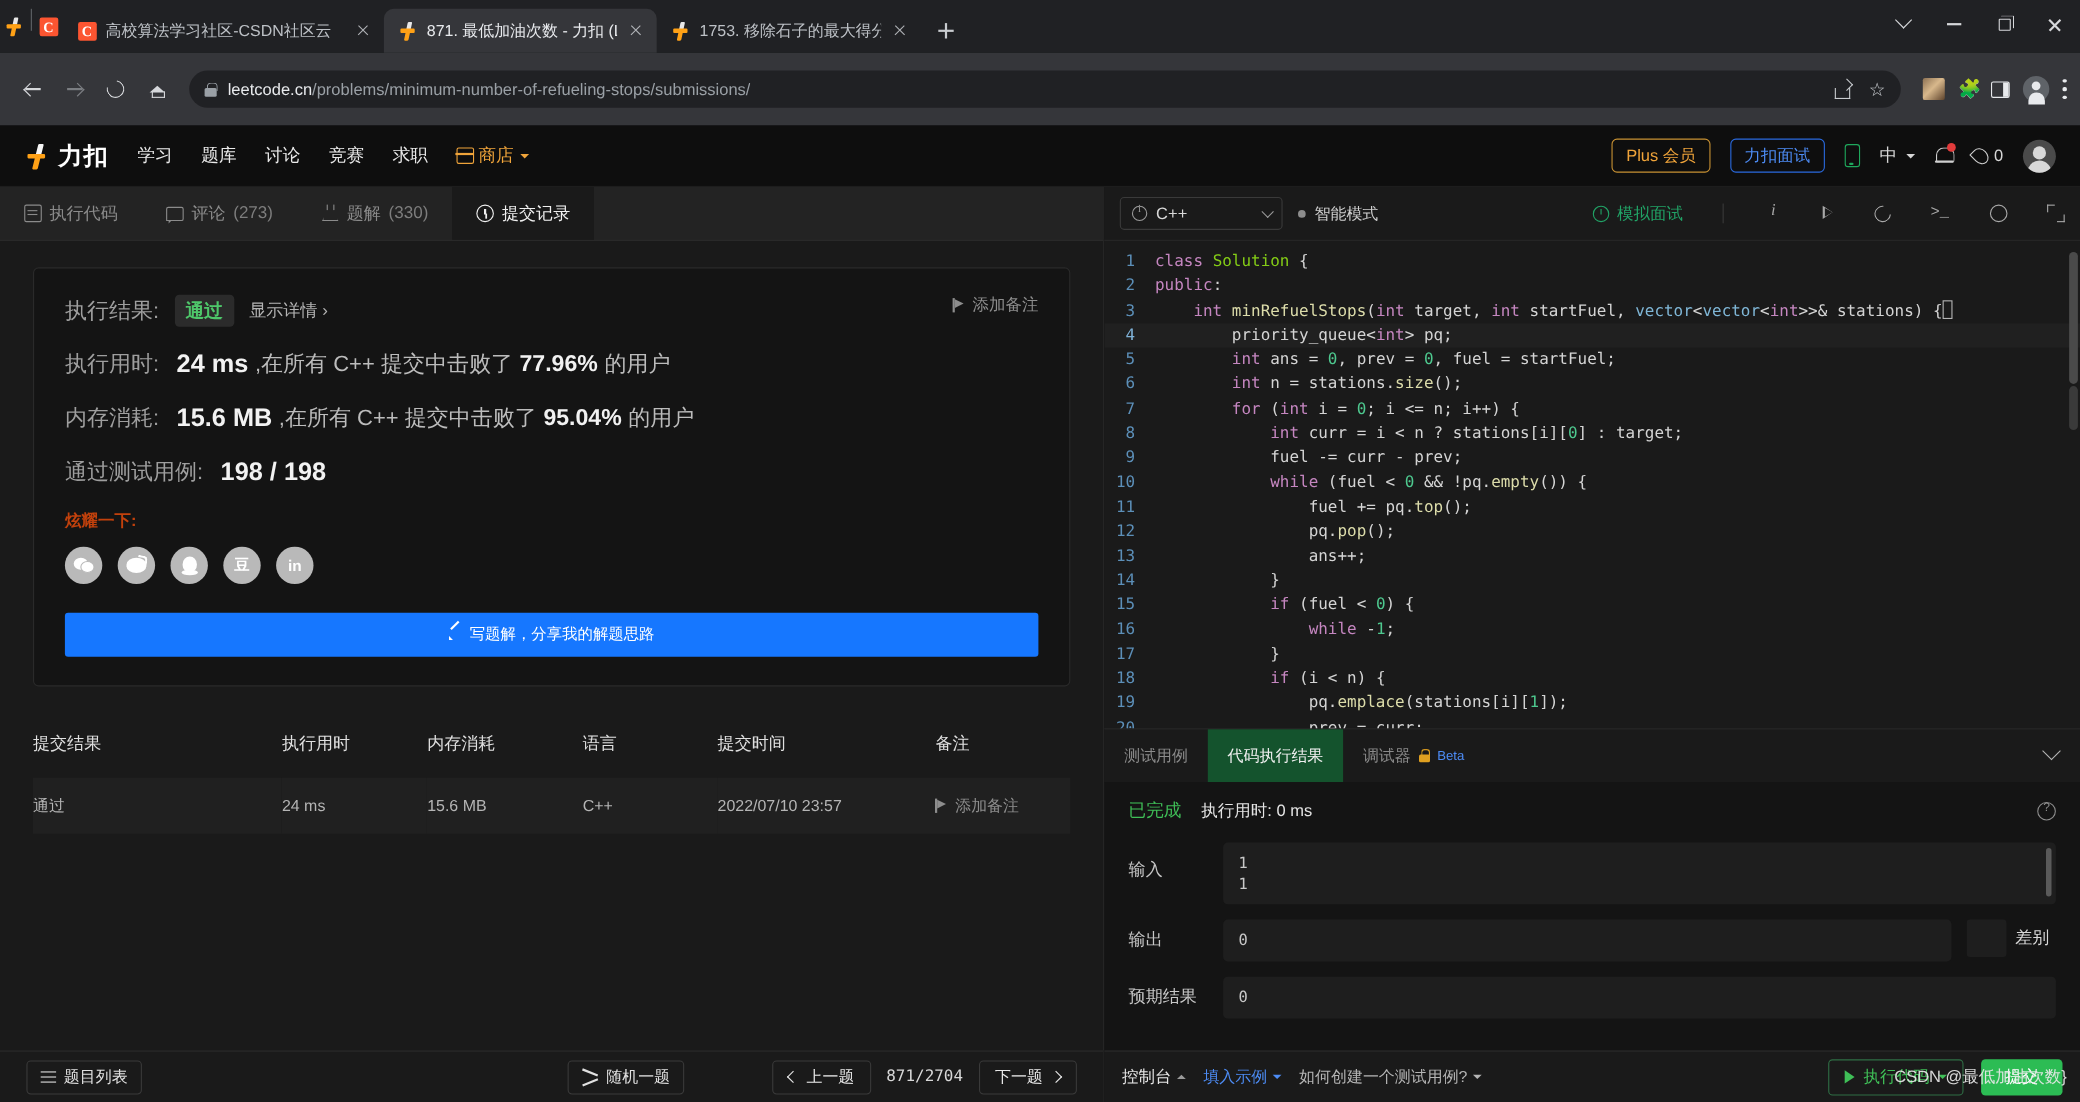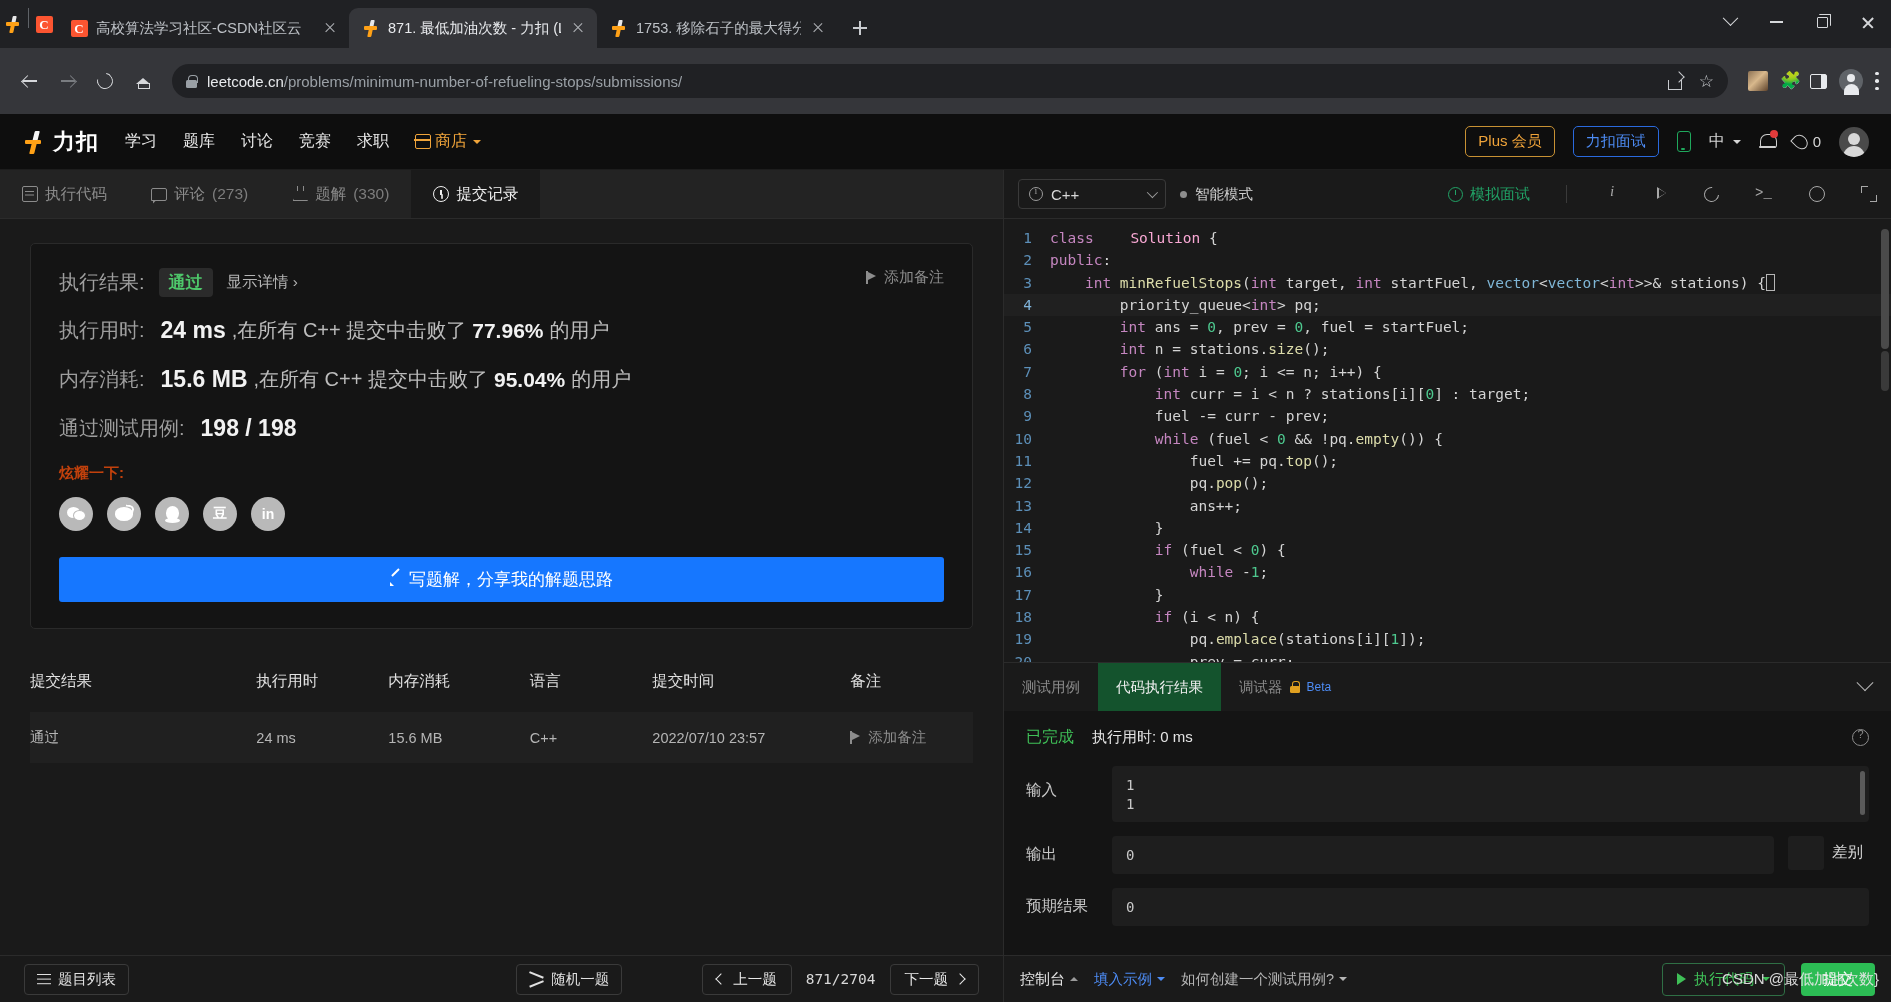--- a/index.html
+++ b/index.html
@@ -212,21 +212,21 @@
   .wechat-g { width:19px;height:14px;position:relative;}
   .wechat-g::before{content:"";position:absolute;left:0;top:0;width:13px;height:11px;border-radius:50%;background:#fff;}
   .wechat-g::after{content:"";position:absolute;right:0;bottom:0;width:11px;height:9px;border-radius:50%;background:#fff;border:1.5px solid #b9b9b9;}
   .weibo-g{width:18px;height:14px;border-radius:50%/45%;background:#fff;position:relative;}
   .weibo-g::after{content:"";position:absolute;right:-1px;top:-2px;width:7px;height:7px;border-top:2px solid #fff;border-right:2px solid #fff;border-radius:0 50% 0 0;transform:rotate(10deg);}
   .qq-g{width:15px;height:17px;position:relative;}
   .qq-g::before{content:"";position:absolute;left:1px;top:0;width:13px;height:14px;border-radius:50% 50% 45% 45%;background:#fff;}
   .qq-g::after{content:"";position:absolute;left:0;bottom:0;width:15px;height:5px;border-radius:50%;background:#fff;}
   .btn-write {
     display: block; width: 100%; background: #1677ff; color: #fff; text-align: center;
-    font-size: 17px; padding: 11px 0; border-radius: 3px; border: none;
+    font-size: 14px; padding: 11px 0; border-radius: 3px; border: none;
   }
   .pen-ic{display:inline-block;width:12px;height:12px;position:relative;vertical-align:-1px;margin-right:7px;}
   .pen-ic::before{content:"";position:absolute;left:2px;top:1px;width:10px;height:2.2px;background:#fff;transform:rotate(-45deg);transform-origin:left center;}
   .pen-ic::after{content:"";position:absolute;left:0;bottom:0;width:4px;height:4px;background:#fff;clip-path:polygon(0 100%,100% 100%,0 0);}
 
   .sub-table { width: 100%; border-collapse: collapse; }
   .sub-table th {
     text-align: left; font-size: 15.5px; color: #e0e0e0; font-weight: normal;
     padding: 14px 0 20px 0;
   }
@@ -272,21 +272,21 @@
     font-family: "DejaVu Sans Mono", "Liberation Mono", monospace;
     font-size: 14.5px; line-height: 22.3px; padding-top: 8px;
   }
   .code-line { display: flex; white-space: pre; }
   .code-line.cur { background: #202020; }
   .ln { width: 46px; text-align: right; padding-right: 18px; color: #5c8fb8; flex: none; user-select: none;}
   .code-line.cur .ln { color: #7fb2d8;}
   .ct { color: #d4d4d4; }
   .kw { color: #c586c0; }
   .ty { color: #c586c0; }
-  .cls { color: #f9a8d4; margin-left: 28px; }
+  .cls { color: #84cc16; }
   .fn { color: #dcdcaa; }
   .num { color: #4ec98f; }
   .tpl { color: #7fb6d6; }
   .cursor-blk { display:inline-block;width:9px;height:17px;border:1px solid #b5b5b5;vertical-align:-3px;}
   .code-scroll-thumb { position:absolute; right:2px; top:10px; width:8px; height:120px; background:#4a4a4a; border-radius:4px;}
   .code-scroll-thumb2 { position:absolute; right:2px; top:132px; width:8px; height:40px; background:#3a3a3a; border-radius:4px;}
 
   .console-tabs { height: 49px; background: #1a1a1a; display: flex; align-items: stretch; border-top: 1px solid #2b2b2b; flex: none;}
   .console-tab { display: flex; align-items: center; gap: 7px; padding: 0 18px; font-size: 14.5px; color: #8b8b8b;}
   .console-tab.active { background: #14532d; color: #f0f0f0; }

